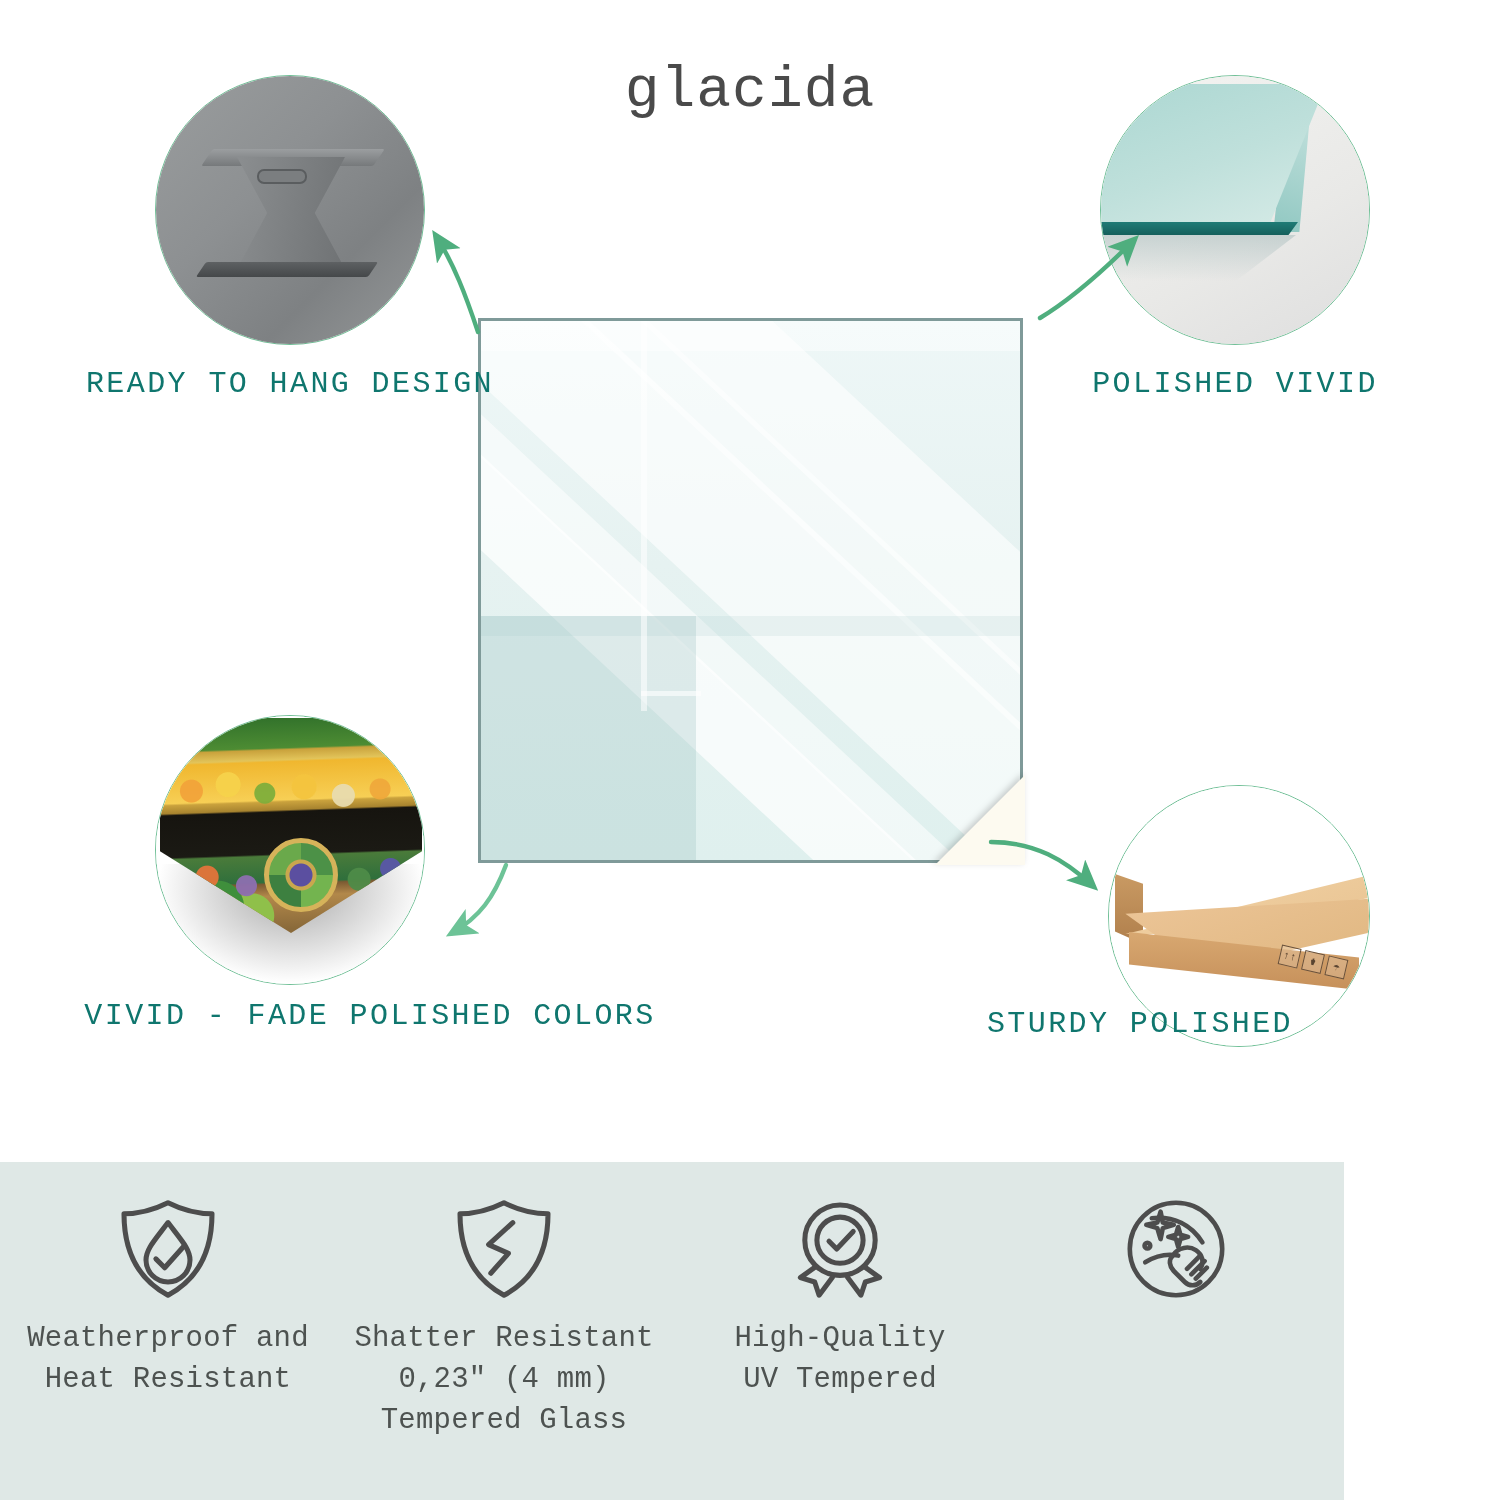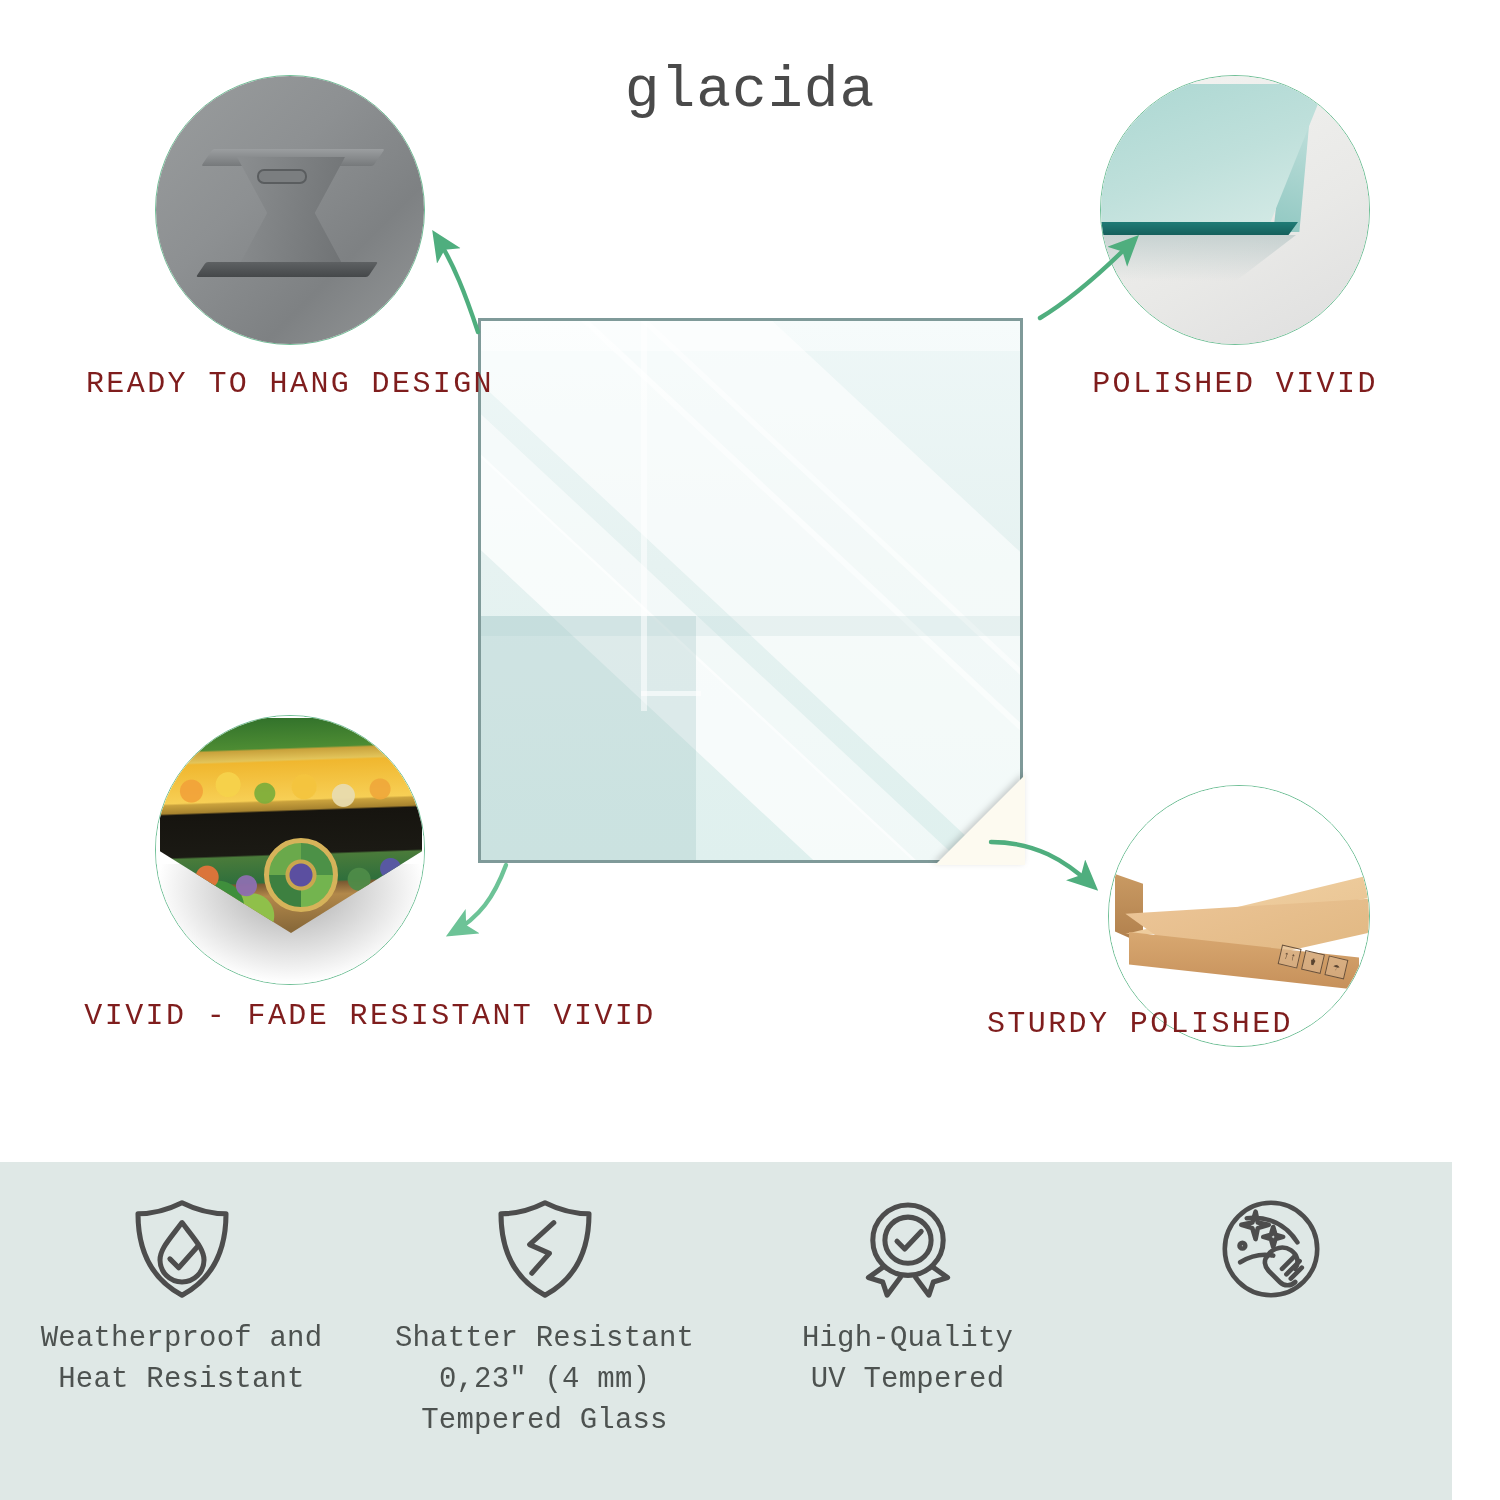--- a/index.html
+++ b/index.html
@@ -248,33 +248,33 @@
   
   .arrow-svg { position:absolute; overflow:visible; }
 
   
   .caption {
     position:absolute;
     text-align:center;
     font-size:30px;
     letter-spacing:2.4px;
     line-height:1.32;
-    color:#7f1d1d;
+    color:#0f766e;
     font-weight:400;
   }
   #cap-hang   { left:60px;   top:365px;  width:460px; }
   #cap-edges  { left:1030px; top:365px;  width:410px; }
   #cap-vivid  { left:80px;   top:997px;  width:580px; }
   #cap-pack   { left:930px;  top:1005px; width:420px; }
 
   
   .bottom-bar {
     position:absolute;
     left:0; top:1162px;
-    width:1452px; height:338px;
+    width:1344px; height:338px;
     background:#dfe8e6;
     display:flex;
   }
   .benefit {
     flex:1 1 25%;
     display:flex;
     flex-direction:column;
     align-items:center;
     padding-top:32px;
   }
@@ -339,21 +339,21 @@
 
   <div class="inset" id="inset-vivid">
     <div class="inset-inner">
       <div class="vivid-bg"></div>
       <div class="vivid-shadow"></div>
       <div class="vivid-art"></div>
       <div class="vivid-dots"></div>
       <div class="vivid-medallion"></div>
     </div>
   </div>
-  <div class="caption" id="cap-vivid">VIVID - FADE RESISTANT VIVID</div>
+  <div class="caption" id="cap-vivid">VIVID - FADE POLISHED COLORS</div>
 
   <div class="inset" id="inset-pack">
     <div class="inset-inner">
       <div class="pack-bg"></div>
       <div class="box-left"></div>
       <div class="box-top"></div>
       <div class="box-top2"></div>
       <div class="box-front"></div>
       <div class="box-marks">
         <div class="mark">↑↑</div>

